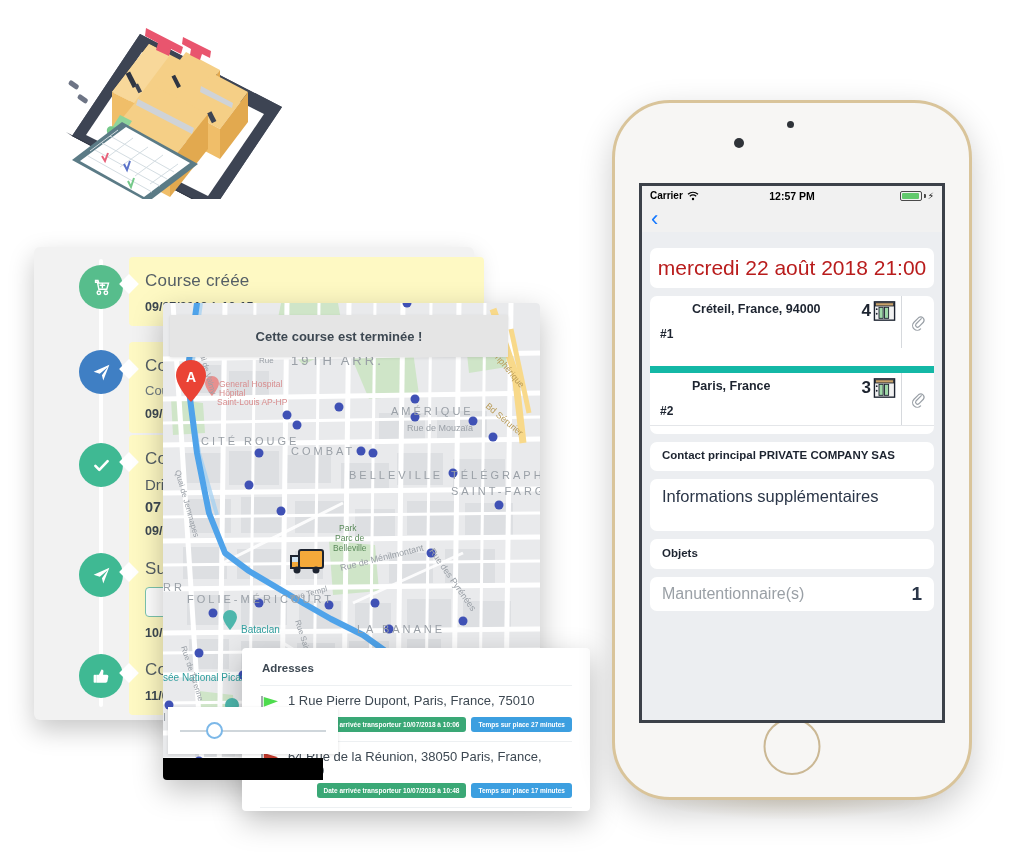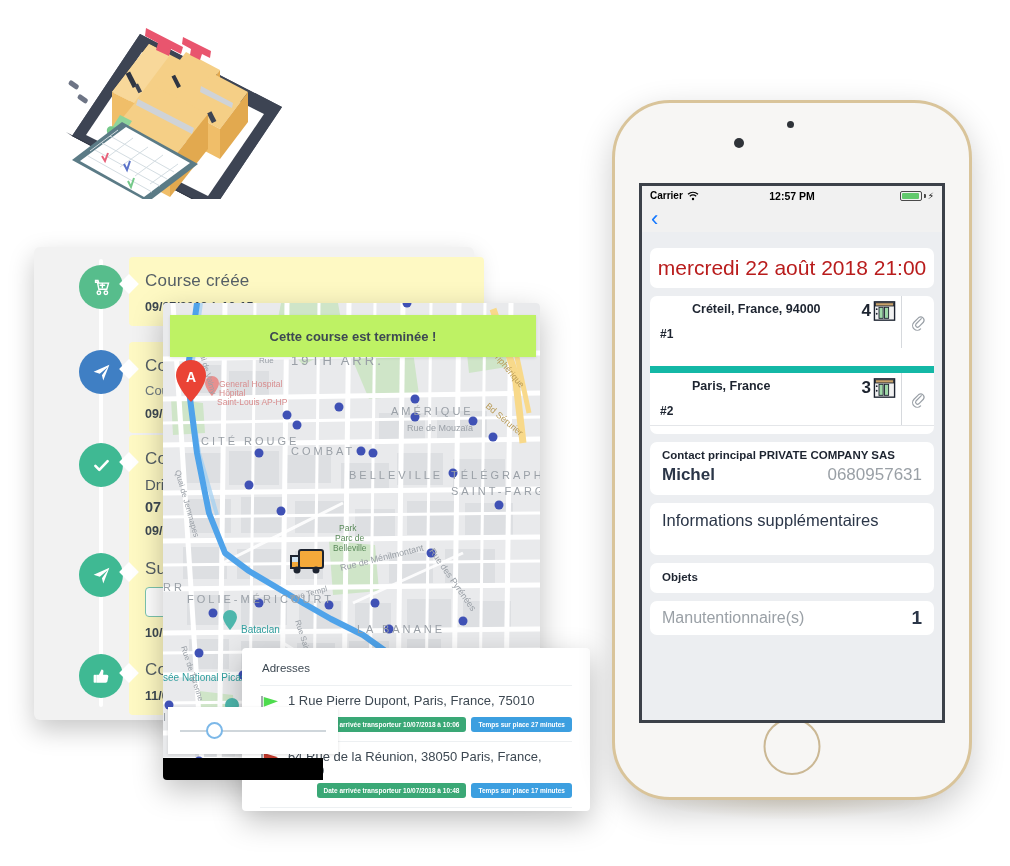--- a/index.html
+++ b/index.html
@@ -26,38 +26,38 @@
   .tl-title{font-size:17px;color:#555f66;font-weight:400;letter-spacing:.2px;}
   .tl-sub{font-size:13px;color:#6e7a82;margin-top:7px;font-weight:400;}
   .tl-date{font-size:12.5px;color:#3d4852;font-weight:bold;margin-top:9px;}
   .tl-phone{font-size:14.5px;color:#3d4852;font-weight:bold;margin-top:6px;}
   .tl-input{margin-top:8px;height:28px;border:1px solid #7cc4ad;border-radius:4px;background:#fff;}
 
   
   #mapcard{position:absolute;left:163px;top:303px;width:377px;height:477px;
            background:#fff;border-radius:4px;overflow:hidden;
            box-shadow:0 10px 30px rgba(0,0,0,.25);}
-  #mapbanner{position:absolute;left:7px;top:12px;width:366px;height:42px;background:#bef264;
+  #mapbanner{position:absolute;left:7px;top:12px;width:338px;height:42px;background:#e5e5e5;
              display:flex;align-items:center;justify-content:center;z-index:6;
              box-shadow:0 1px 3px rgba(0,0,0,.10);}
   #mapbanner span{font-size:13px;font-weight:bold;color:#3d4852;}
   #mapimg{position:absolute;left:0;top:0;width:377px;height:477px;}
   #zoomslider{position:absolute;left:5px;bottom:26px;width:170px;height:47px;background:#fff;z-index:6;
               display:flex;align-items:center;box-shadow:0 1px 3px rgba(0,0,0,.12);}
   #zoomslider .track{position:absolute;left:12px;right:12px;height:2px;background:#cfd6db;}
   #zoomslider .knob{position:absolute;left:38px;width:13px;height:13px;border-radius:50%;
                     background:#fff;border:2px solid #7cb8e8;}
   #gwm{position:absolute;left:8px;bottom:4px;z-index:6;font-size:13px;font-weight:bold;letter-spacing:-1px;}
   #gwm i{font-style:normal;}
   #mapmask{position:absolute;left:0;bottom:0;width:160px;height:22px;background:#000;z-index:7;}
 
   
   #addr{position:absolute;left:242px;top:648px;width:348px;height:163px;background:#fff;
         border-radius:4px;box-shadow:0 10px 30px rgba(0,0,0,.25);}
-  #addr .hd{font-size:11.5px;font-weight:normal;color:#3d4852;padding:14px 16px 11px 20px;}
+  #addr .hd{font-size:11.5px;font-weight:bold;color:#3d4852;padding:14px 16px 11px 20px;}
   .addr-row{position:relative;margin:0 18px;padding:8px 0 9px 0;border-top:1px solid #edf0f2;}
   .addr-row:first-of-type{border-top:none;}
   .addr-line{display:flex;align-items:flex-start;gap:8px;}
   .flag{width:20px;height:16px;flex:0 0 20px;margin-top:2px;}
   .addr-text{font-size:13px;color:#3d4852;line-height:14px;}
   .badges{display:flex;gap:5px;justify-content:flex-end;margin-top:5px;}
   .badge{font-size:6.5px;font-weight:bold;color:#fff;border-radius:3px;padding:4px 7px;white-space:nowrap;}
   .badge.green{background:#3aa876;}
   .badge.blue{background:#3c9fe0;}
 
@@ -593,24 +593,20 @@
             <svg class="clip" viewBox="0 0 24 24">
               <path d="M17 7 L9 15 a3 3 0 0 0 4.2 4.2 L20 12.4 a5 5 0 0 0-7-7 L6 12.4 a7 7 0 0 0 9.9 9.9" stroke="#9aa0a7" stroke-width="1.8" fill="none" stroke-linecap="round"></path>
             </svg>
           </div>
         </div>
         <div style="height:8px;border-top:1px solid #e4e6e9;"></div>
       </div>
 
       <div class="pcard contact">
         <div class="c-title">Contact principal PRIVATE COMPANY SAS</div>
-        <div class="c-row">
-          <span class="c-name">Michel</span>
-          <span class="c-tel">0680957631</span>
-        </div>
       </div>
 
       <div class="pcard info">
         <div class="i-title">Informations supplémentaires</div>
       </div>
 
       <div class="pcard objets">
         <div class="o-title">Objets</div>
       </div>
 

